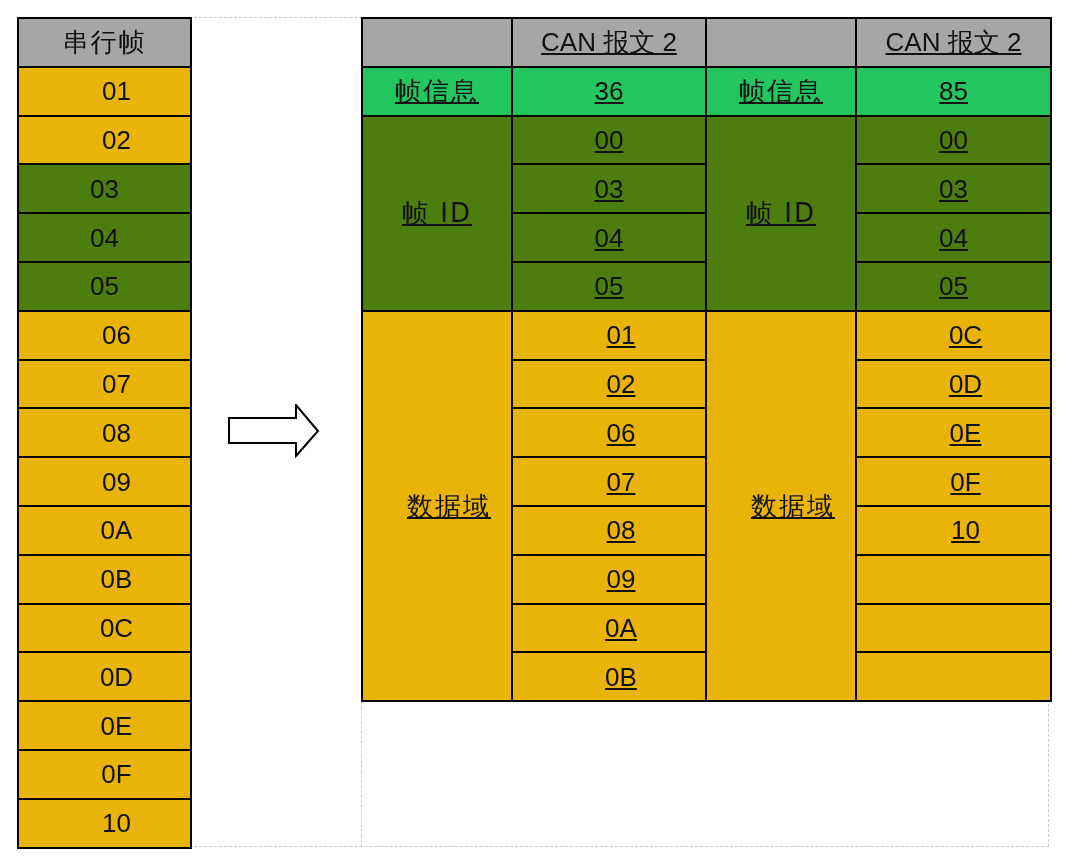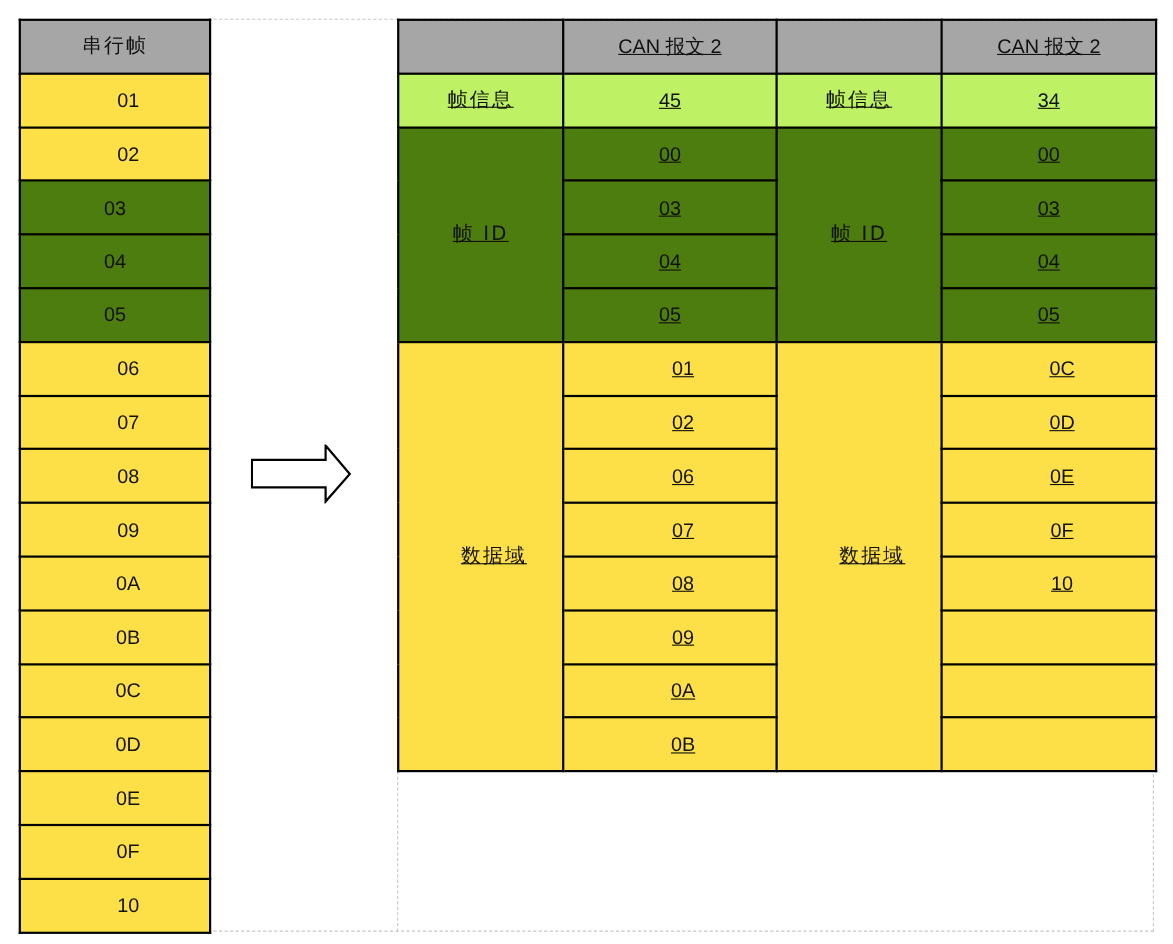--- a/index.html
+++ b/index.html
@@ -4,25 +4,25 @@
 <style>
   html, body { margin: 0; padding: 0; background: #ffffff; }
   body { width: 1066px; height: 858px; position: relative; overflow: hidden;
          font-family: "DejaVu Sans", "Liberation Sans", sans-serif; color: #111; }
   .dash-region { position: absolute; left: 189px; top: 17px; width: 860px; height: 830px;
                  border: 1px dashed #c8c8c8; box-sizing: border-box; border-left: none; }
   .dash-inner { position: absolute; left: 361px; top: 701px; width: 0; height: 146px;
                 border-left: 1px dashed #c8c8c8; }
   table { position: absolute; border-collapse: collapse; table-layout: fixed; }
   td { border: 2px solid #000; text-align: center; vertical-align: middle; padding: 0;
-       font-size: 18px; line-height: 1; box-sizing: border-box; }
+       font-size: 26px; line-height: 1; box-sizing: border-box; }
   .gray { background: #a6a6a6; }
-  .green { background: #fde047; padding-left: 24px; }
+  .green { background: #eab308; padding-left: 24px; }
   .orange { background: #4d7c0f; }
-  .white { background: #bef264; }
+  .white { background: #22c55e; }
   .cn { font-family: "DejaVu Sans", sans-serif; font-weight: normal; letter-spacing: 2px; }
   .num { font-family: "Liberation Sans", sans-serif; }
   #serial { left: 17px; top: 17px; width: 173px; }
   #serial td { height: 48.8px; }
   #can { left: 361px; top: 17px; width: 689px; text-decoration: underline; }
   #can td { height: 48.8px; }
   .arrow { position: absolute; left: 228px; top: 404px; width: 92px; height: 54px; }
 </style>
 </head>
 <body>
@@ -102,23 +102,23 @@
   </colgroup>
   <tbody>
       <tr>
     <td class="gray"></td>
     <td class="gray num">CAN 报文 2</td>
     <td class="gray"></td>
     <td class="gray num">CAN 报文 2</td>
   </tr>
   <tr>
     <td class="white cn">帧信息</td>
-    <td class="white num">45</td>
+    <td class="white num">36</td>
     <td class="white cn">帧信息</td>
-    <td class="white num">34</td>
+    <td class="white num">85</td>
   </tr>
   <tr>
     <td class="orange cn" rowspan="4">帧 ID</td>
     <td class="orange num">00</td>
     <td class="orange cn" rowspan="4">帧 ID</td>
     <td class="orange num">00</td>
   </tr>
   <tr>
     <td class="orange num">03</td>
     <td class="orange num">03</td>

